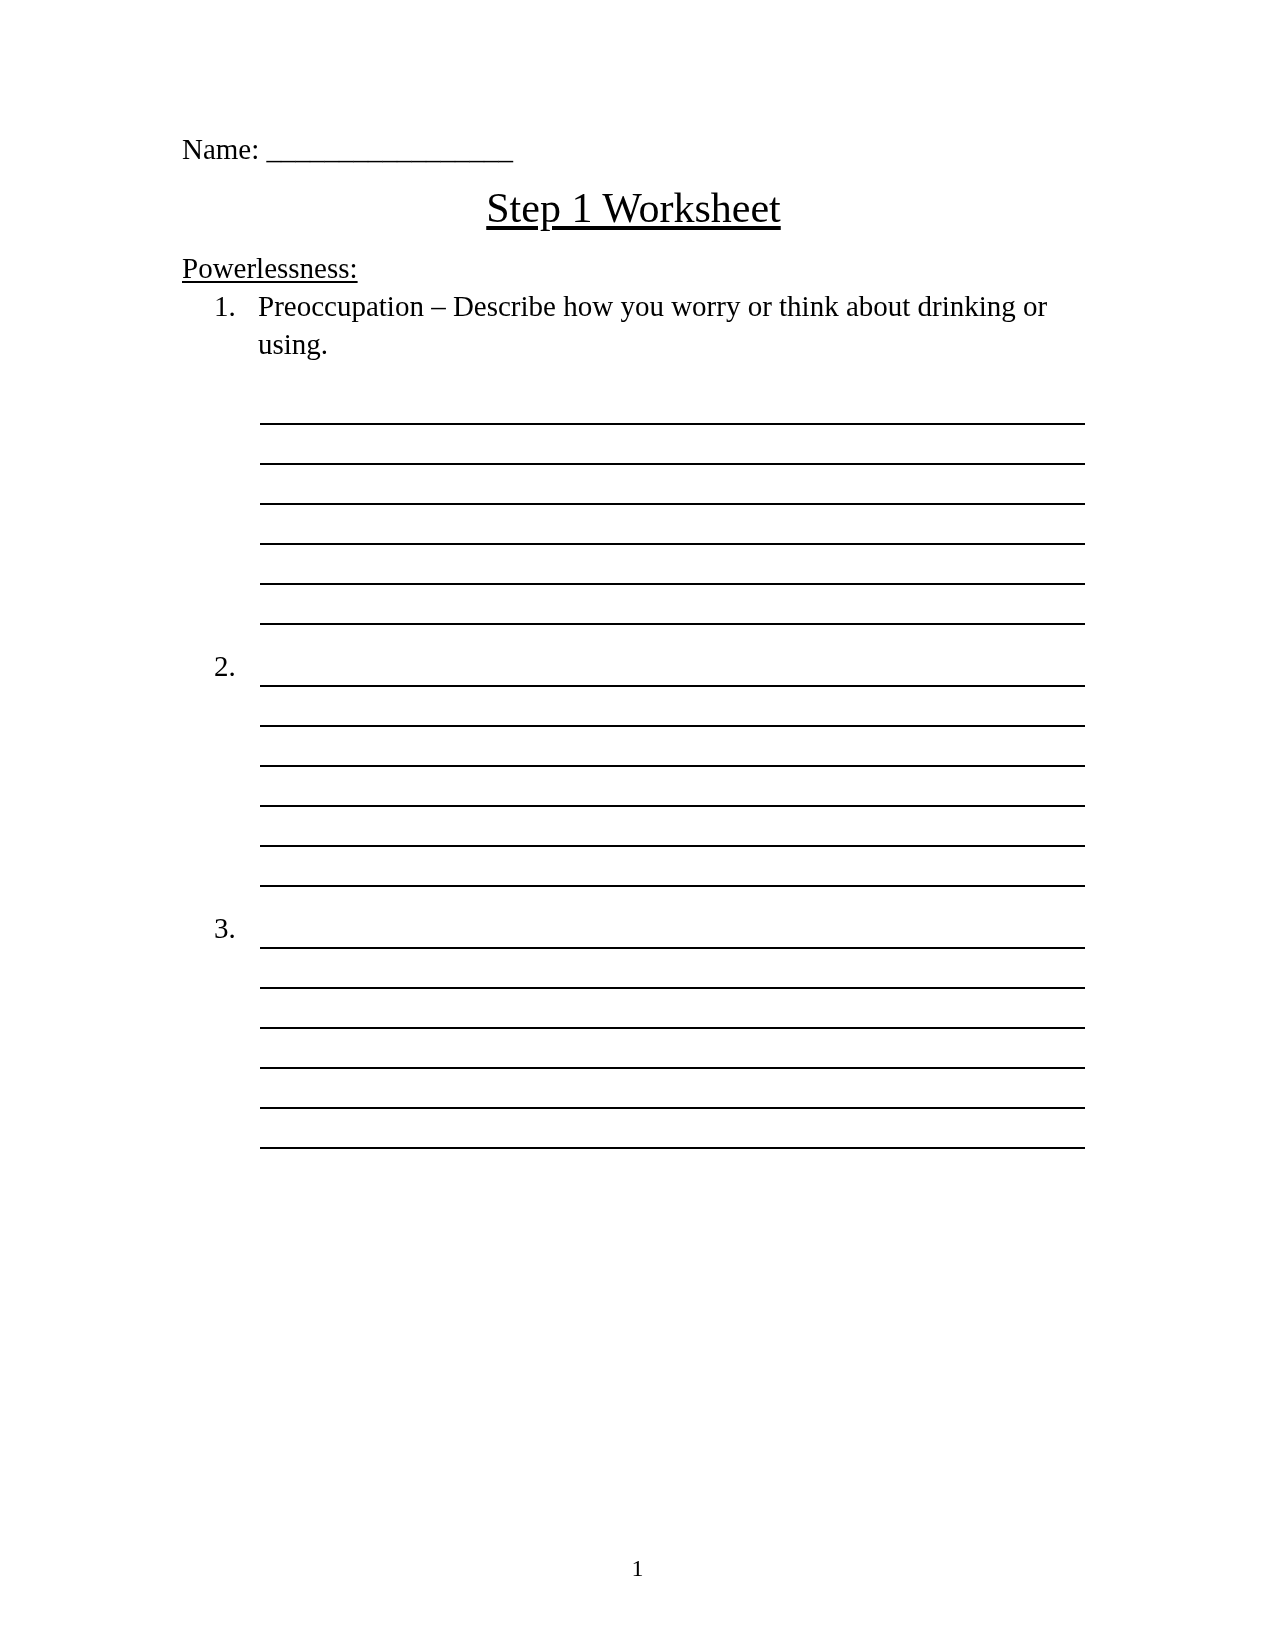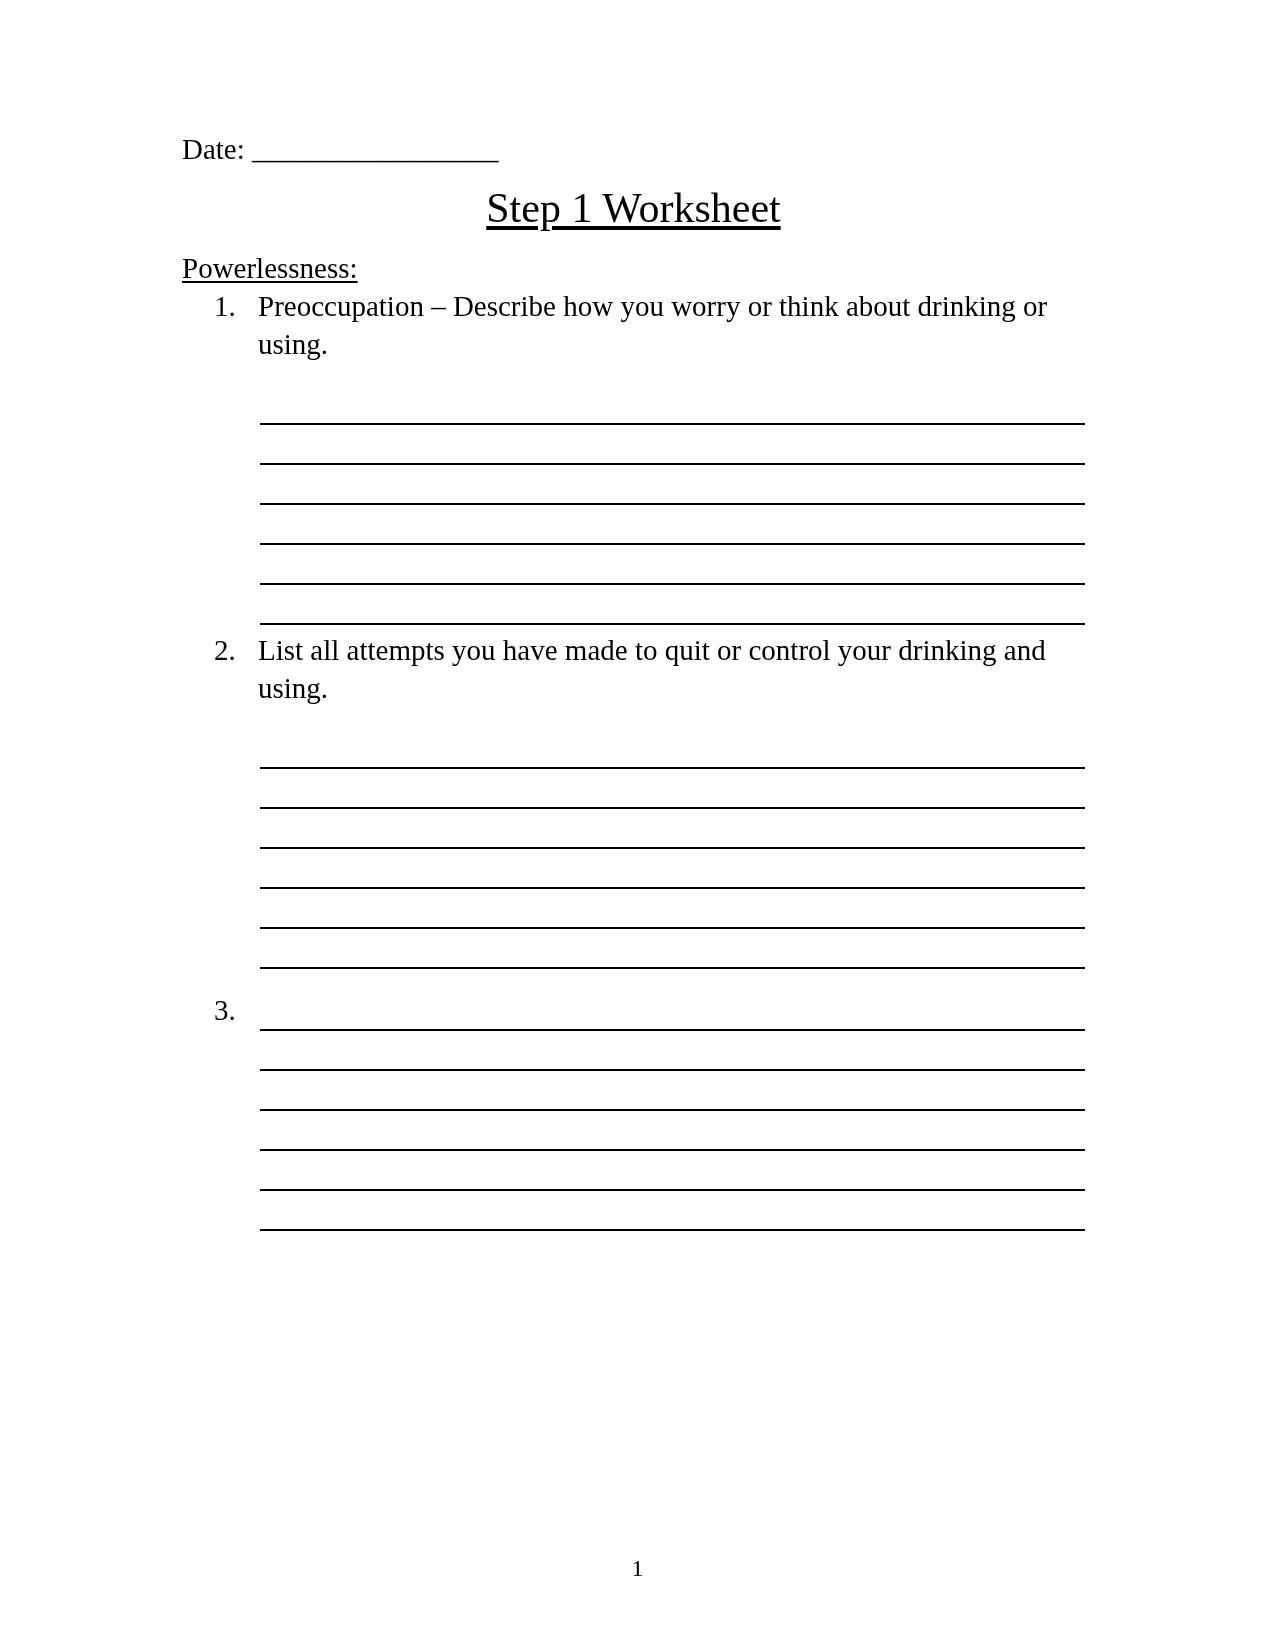--- a/index.html
+++ b/index.html
@@ -94,21 +94,21 @@
     width: 1275px;
     text-align: center;
     font-size: 24px;
   }
 </style>
 </head>
 <body>
 
 <div class="page">
 
-  <div class="field-line">Date: _________________</div>
+  <div class="field-line">Name: _________________</div>
 
   <h1 class="doc-title"><span>Step 1 Worksheet</span></h1>
 
 
   <div class="section-heading">Powerlessness:</div>
 
   <ol class="questions">
 
     <li>
       <span class="q-num">1.</span>
@@ -118,21 +118,20 @@
         <div class="rule"></div>
         <div class="rule"></div>
         <div class="rule"></div>
         <div class="rule"></div>
         <div class="rule"></div>
       </div>
     </li>
 
     <li>
       <span class="q-num">2.</span>
-      <div class="q-text">List all attempts you have made to quit or control your drinking and using.</div>
       <div class="answer-lines">
         <div class="rule"></div>
         <div class="rule"></div>
         <div class="rule"></div>
         <div class="rule"></div>
         <div class="rule"></div>
         <div class="rule"></div>
       </div>
     </li>
 

